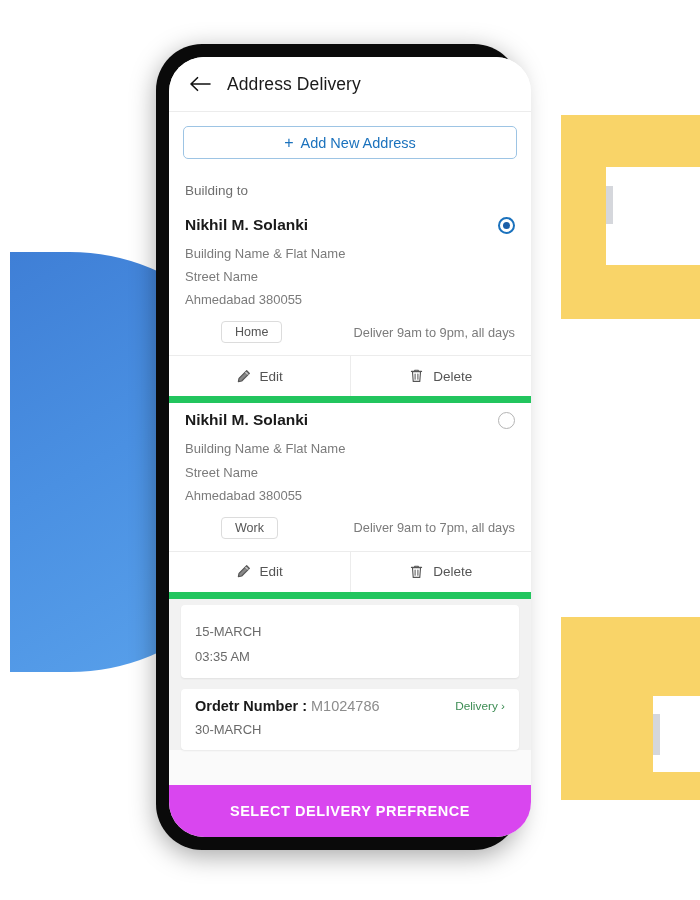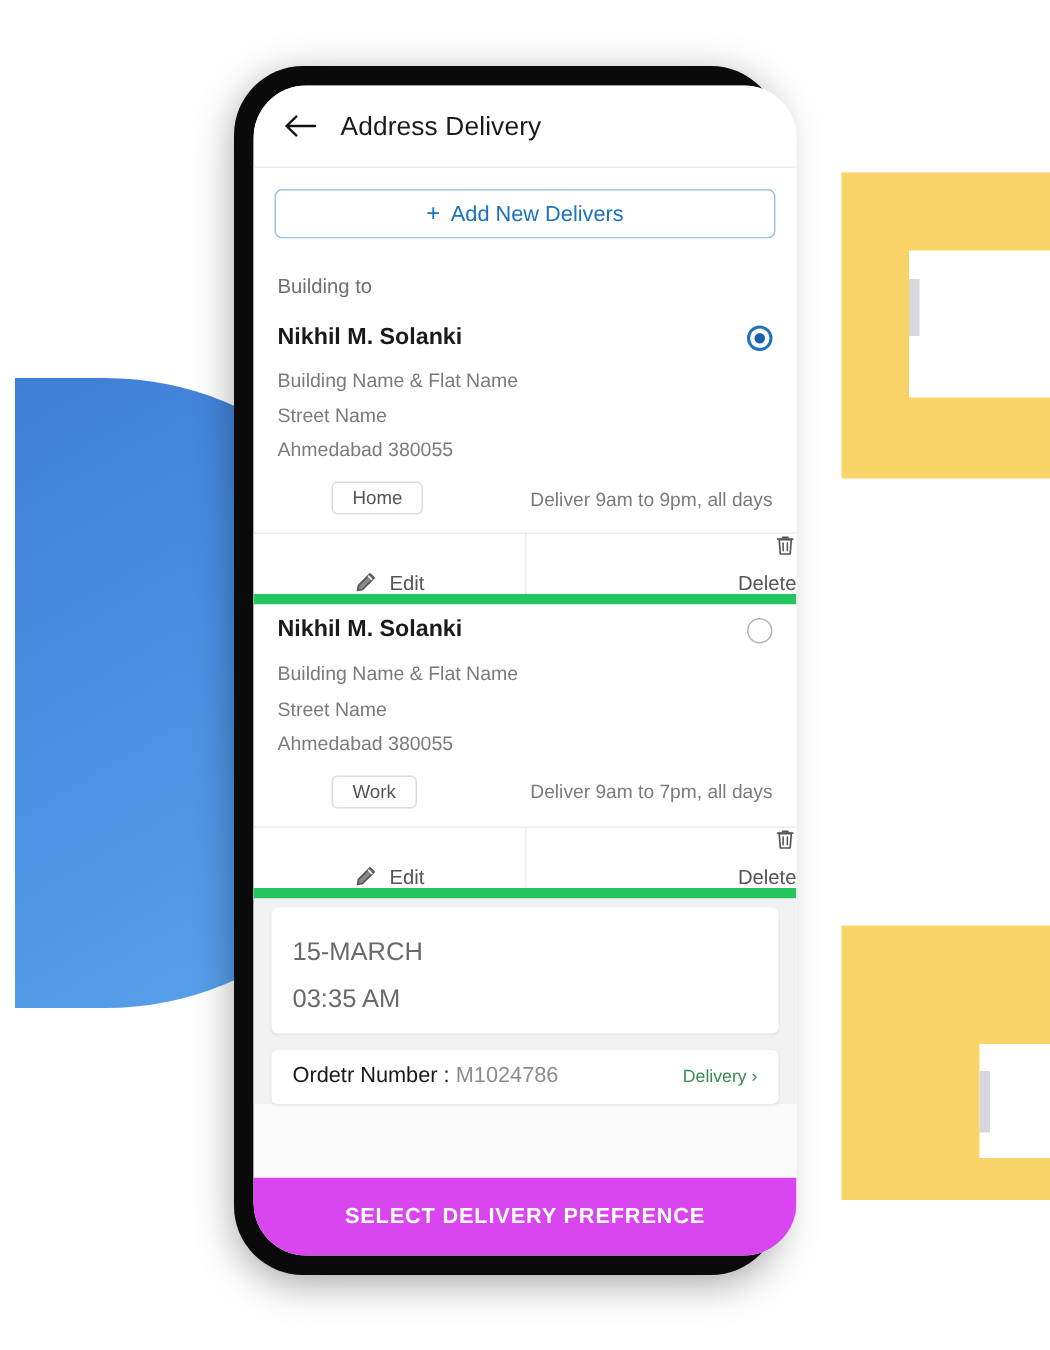--- a/index.html
+++ b/index.html
@@ -191,58 +191,58 @@
   .radio.off{ border:1.4px solid #b4b4b4; background:#fff; }
 
   .addr-actions{
     display:flex;
     border-top:1px solid #ececec;
     height:41px;
   }
   .action{
     flex:1;
     display:flex;
-    align-items:flex-end;
+    align-items:center;
     justify-content:center;
     gap:9px;
     font-size:13.5px;
     color:#555;
     cursor:pointer;
     background:#fff;
   }
-  .action + .action{ border-left:1px solid #ececec;flex-direction:column; }
+  .action + .action{ border-left:1px solid #ececec; }
   .action svg{ display:block; }
 
   
   .orders{ background:#f2f2f2; padding-top:6px; }
   .order-card{
     background:#fff;
     margin:0 12px 11px 12px;
     border-radius:4px;
     padding:9px 14px 11px 14px;
     box-shadow:0 1px 2px rgba(0,0,0,.07);
   }
   .order-row{
     display:flex;
     align-items:center;
     justify-content:space-between;
   }
   .order-num{
     font-size:14.5px;
     color:#8c8c8c;
   }
-  .order-num b{ color:#1a1a1a; font-weight:400; }
+  .order-num b{ color:#1a1a1a; font-weight:700; }
   .order-status{
     font-size:11.8px;
     color:#3c8c53;
     white-space:nowrap;
   }
   .order-date{
     margin-top:7px;
-    font-size:17px;
+    font-size:13px;
     color:#6a6a6a;
     line-height:1.42;
   }
   .order-card.clipped{
     margin-top:0;
     padding-top:0;
     position:relative;
   }
   .order-card.clipped .order-row{
     height:11px;
@@ -296,21 +296,21 @@
         </svg>
       </div>
       <div class="app-title">Address Delivery</div>
     </div>
 
     <div class="screen-body">
 
       <div class="add-wrap">
         <div class="add-btn">
           <span class="plus">+</span>
-          <span>Add New Delivers</span>
+          <span>Add New Address</span>
         </div>
       </div>
 
       <div class="delivers-to">Building to</div>
 
       <div class="addr-card">
         <div class="addr-main">
           <div class="radio on"></div>
           <div class="addr-name">Nikhil M. Solanki</div>
           <div class="addr-line">Building Name &amp; Flat Name</div>
@@ -393,20 +393,21 @@
           <div class="order-date">03:35 AM</div>
         </div>
 
         <div class="order-card">
           <div class="order-row">
             <div class="order-num">
               <b>Ordetr Number : </b><span>M1024786</span>
             </div>
             <div class="order-status">Delivery ›</div>
           </div>
+          <div class="order-date">30-MARCH</div>
         </div>
 
       </div>
     </div>
 
     <div class="cta">SELECT DELIVERY PREFRENCE</div>
 
   </div>
 </div>
 

